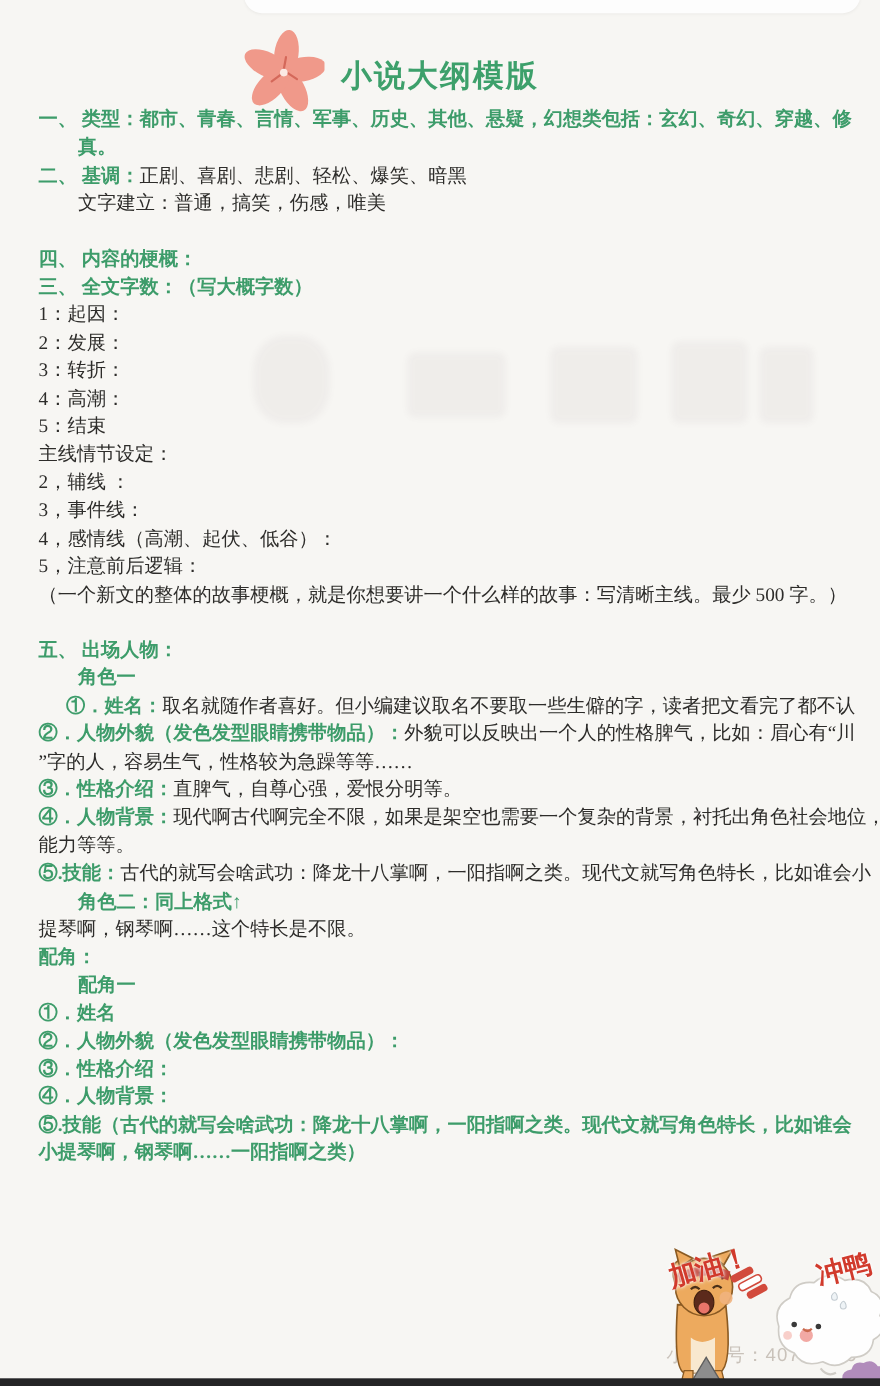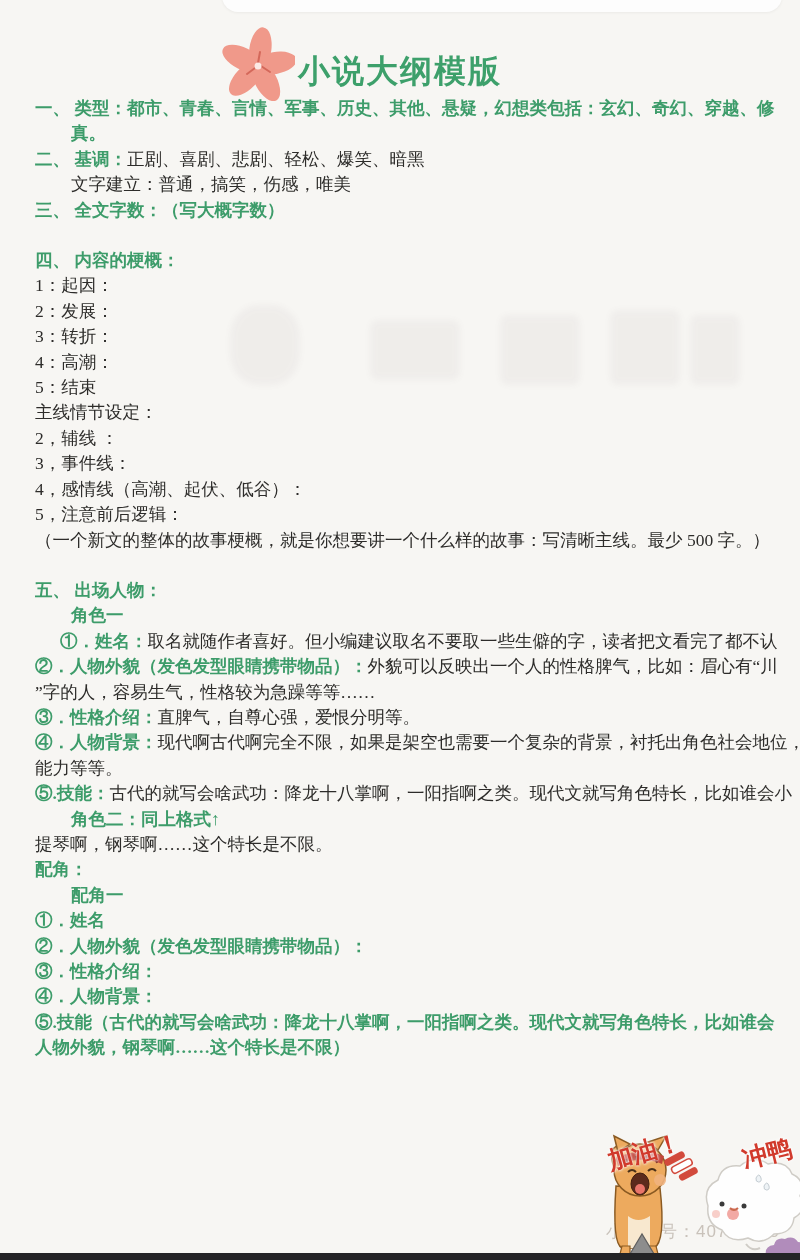--- a/index.html
+++ b/index.html
@@ -12,21 +12,21 @@
   .top-card{
     position:absolute;top:-24px;right:18px;width:560px;height:36px;
     background:#fdfdfd;border-radius:16px;
     box-shadow:0 1px 3px rgba(0,0,0,0.05);
   }
   
   .header{position:absolute;top:0;left:0;width:100%;height:100px;}
   .flower{position:absolute;left:221px;top:26px;}
   .page-title{
     position:absolute;top:50px;left:0;width:100%;margin:0;
-    text-align:center;font-size:32px;font-weight:bold;color:#3da06b;
+    text-align:center;font-size:28px;font-weight:bold;color:#3da06b;
     font-family:"Liberation Sans","DejaVu Sans",sans-serif;
     letter-spacing:2px;
   }
   
   .doc{
     position:absolute;top:96px;left:35px;right:26px;
     font-size:17.5px;line-height:25.4px;
   }
   .line{white-space:nowrap;}
   .line.gap{margin-top:25px;}
@@ -90,22 +90,22 @@
     <div class="blob" style="left:300px;top:20px;width:80px;height:70px;"></div>
     <div class="blob" style="left:410px;top:15px;width:70px;height:75px;"></div>
     <div class="blob" style="left:490px;top:20px;width:50px;height:70px;"></div>
   </div>
 
   <div class="doc" id="doc-lines">
       <div class="line ind-0"><span class="seg-g">一、 类型：都市、青春、言情、军事、历史、其他、悬疑，幻想类包括：玄幻、奇幻、穿越、修</span></div>
       <div class="line ind-2"><span class="seg-g">真。</span></div>
       <div class="line ind-0"><span class="seg-g">二、 基调：</span><span class="seg-b">正剧、喜剧、悲剧、轻松、爆笑、暗黑</span></div>
       <div class="line ind-2"><span class="seg-b">文字建立：普通，搞笑，伤感，唯美</span></div>
+      <div class="line ind-0 gap"><span class="seg-g">四、 内容的梗概：</span></div>
       <div class="line ind-0"><span class="seg-g">三、 全文字数：（写大概字数）</span></div>
-      <div class="line ind-0 gap"><span class="seg-g">四、 内容的梗概：</span></div>
       <div class="line ind-0"><span class="seg-b">1：起因：</span></div>
       <div class="line ind-0"><span class="seg-b">2：发展：</span></div>
       <div class="line ind-0"><span class="seg-b">3：转折：</span></div>
       <div class="line ind-0"><span class="seg-b">4：高潮：</span></div>
       <div class="line ind-0"><span class="seg-b">5：结束</span></div>
       <div class="line ind-0"><span class="seg-b">主线情节设定：</span></div>
       <div class="line ind-0"><span class="seg-b">2，辅线 ：</span></div>
       <div class="line ind-0"><span class="seg-b">3，事件线：</span></div>
       <div class="line ind-0"><span class="seg-b">4，感情线（高潮、起伏、低谷）：</span></div>
       <div class="line ind-0"><span class="seg-b">5，注意前后逻辑：</span></div>
@@ -121,21 +121,21 @@
       <div class="line ind-0"><span class="seg-g">⑤.技能：</span><span class="seg-b">古代的就写会啥武功：降龙十八掌啊，一阳指啊之类。现代文就写角色特长，比如谁会小</span></div>
       <div class="line ind-2"><span class="seg-g">角色二：同上格式↑</span></div>
       <div class="line ind-0"><span class="seg-b">提琴啊，钢琴啊……这个特长是不限。</span></div>
       <div class="line ind-0"><span class="seg-g">配角：</span></div>
       <div class="line ind-2"><span class="seg-g">配角一</span></div>
       <div class="line ind-0"><span class="seg-g">①．姓名</span></div>
       <div class="line ind-0"><span class="seg-g">②．人物外貌（发色发型眼睛携带物品）：</span></div>
       <div class="line ind-0"><span class="seg-g">③．性格介绍：</span></div>
       <div class="line ind-0"><span class="seg-g">④．人物背景：</span></div>
       <div class="line ind-0"><span class="seg-g">⑤.技能（古代的就写会啥武功：降龙十八掌啊，一阳指啊之类。现代文就写角色特长，比如谁会</span></div>
-      <div class="line ind-0"><span class="seg-g">人物外貌，钢琴啊……这个特长是不限）</span></div>
+      <div class="line ind-0"><span class="seg-g">小提琴啊，钢琴啊……一阳指啊之类）</span></div>
     </div>
 
   <div class="id-watermark">小红书号：40737555</div>
 
   <div class="mascots">
     <span class="cheer cheer-left">加油！</span>
     <span class="cheer cheer-right">冲鸭</span>
 
     <svg width="230" height="130" viewBox="0 0 230 130">
 

